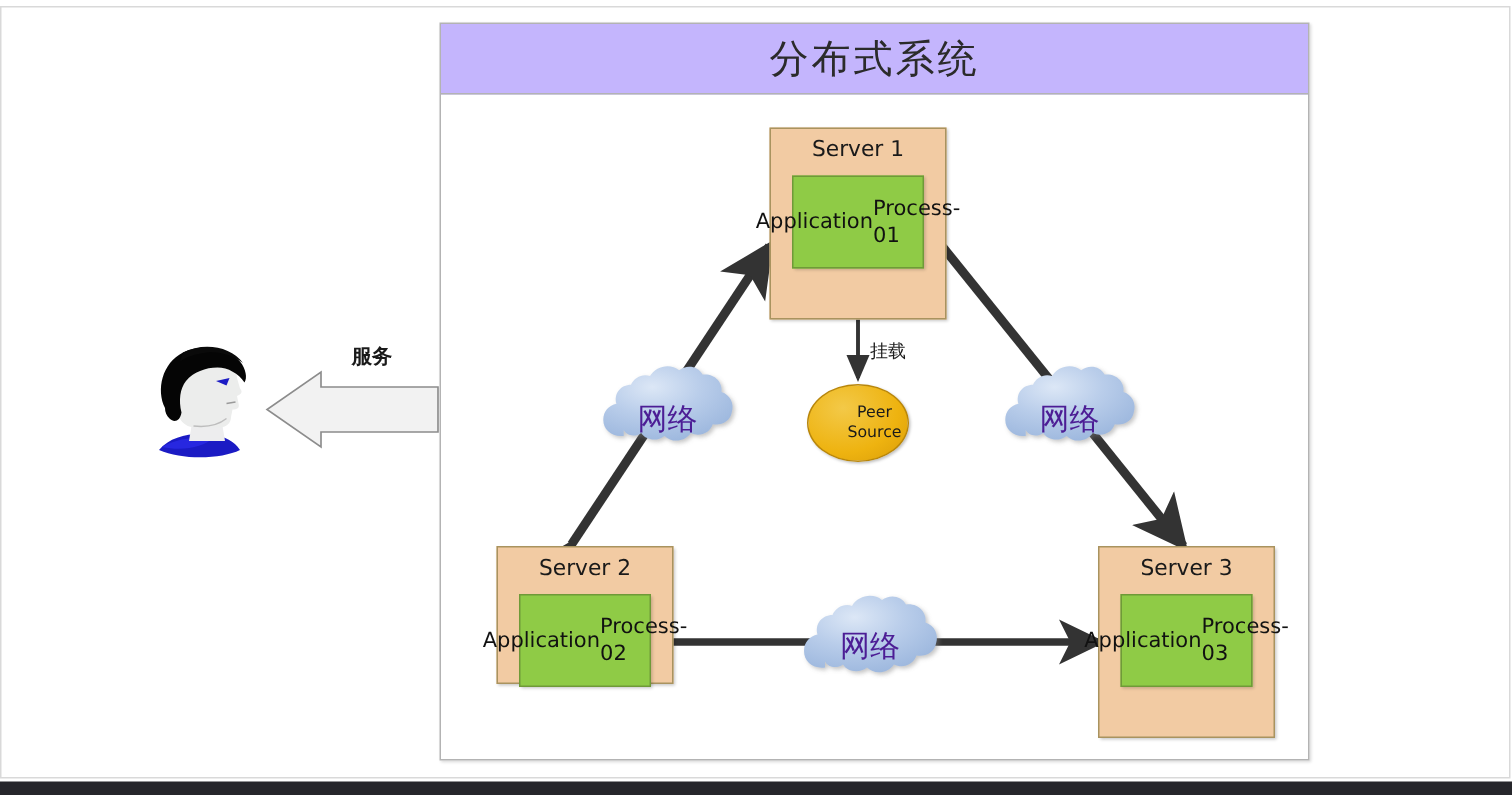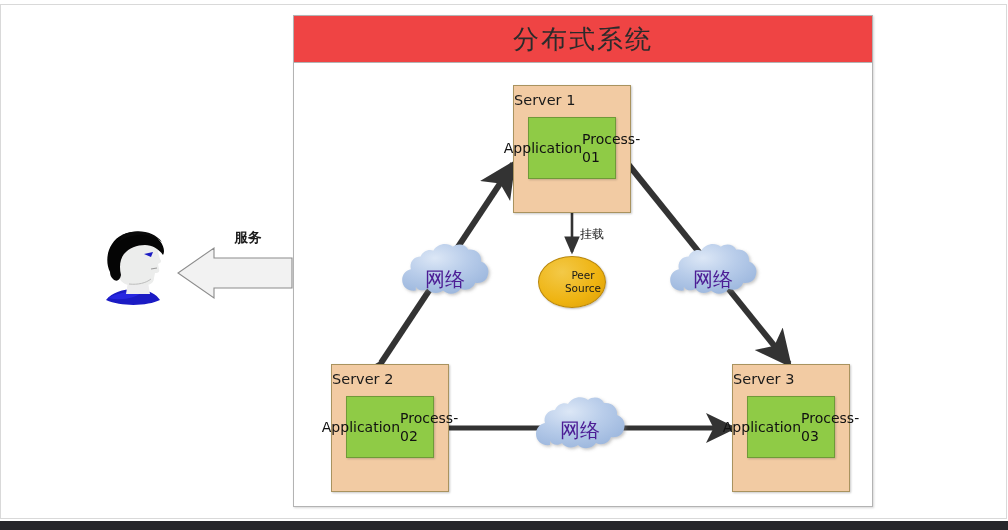--- a/index.html
+++ b/index.html
@@ -51,21 +51,21 @@
     box-shadow: 1px 1px 2px rgba(0,0,0,0.16);
   }
   #system-title-bar {
     position: absolute;
     left: 0;
     top: 0;
     width: 578px;
     height: 47px;
     border-bottom: 1px solid #b3b3b3;
     box-sizing: border-box;
-    background: #ef4444;
+    background: #c4b5fd;
     display: flex;
     align-items: center;
     justify-content: center;
   }
   #system-title {
     font-family: "DejaVu Serif", "Liberation Serif", serif;
     font-size: 26px;
     color: #2b2b2b;
     letter-spacing: 2px;
   }
@@ -77,20 +77,21 @@
     border: 1px solid #a9935f;
     box-sizing: border-box;
     box-shadow: 1px 1px 2px rgba(0,0,0,0.22);
     z-index: 20;
   }
   .server-title {
     position: absolute;
     left: 0;
     right: 0;
     top: 6px;
+    text-align: center;
     font-size: 14.5px;
     color: #1a1a1a;
     font-family: "DejaVu Sans", "Liberation Sans", sans-serif;
   }
   .process-box {
     position: absolute;
     left: 14px;
     right: 14px;
     top: 31px;
     height: 62px;
@@ -288,21 +289,21 @@
   </div>
 
   <div class="server-box" style="left:513px; top:85px; width:118px; height:128px;">
     <div class="server-title">Server 1</div>
     <div class="process-box">
       <div class="process-line">Application</div>
       <div class="process-line">Process-01</div>
     </div>
   </div>
 
-  <div class="server-box" style="left:331px; top:364px; width:118px; height:128px;">
+  <div class="server-box" style="left:331px; top:364px; width:118px; height:92px;">
     <div class="server-title">Server 2</div>
     <div class="process-box">
       <div class="process-line">Application</div>
       <div class="process-line">Process-02</div>
     </div>
   </div>
 
   <div class="server-box" style="left:732px; top:364px; width:118px; height:128px;">
     <div class="server-title">Server 3</div>
     <div class="process-box">

